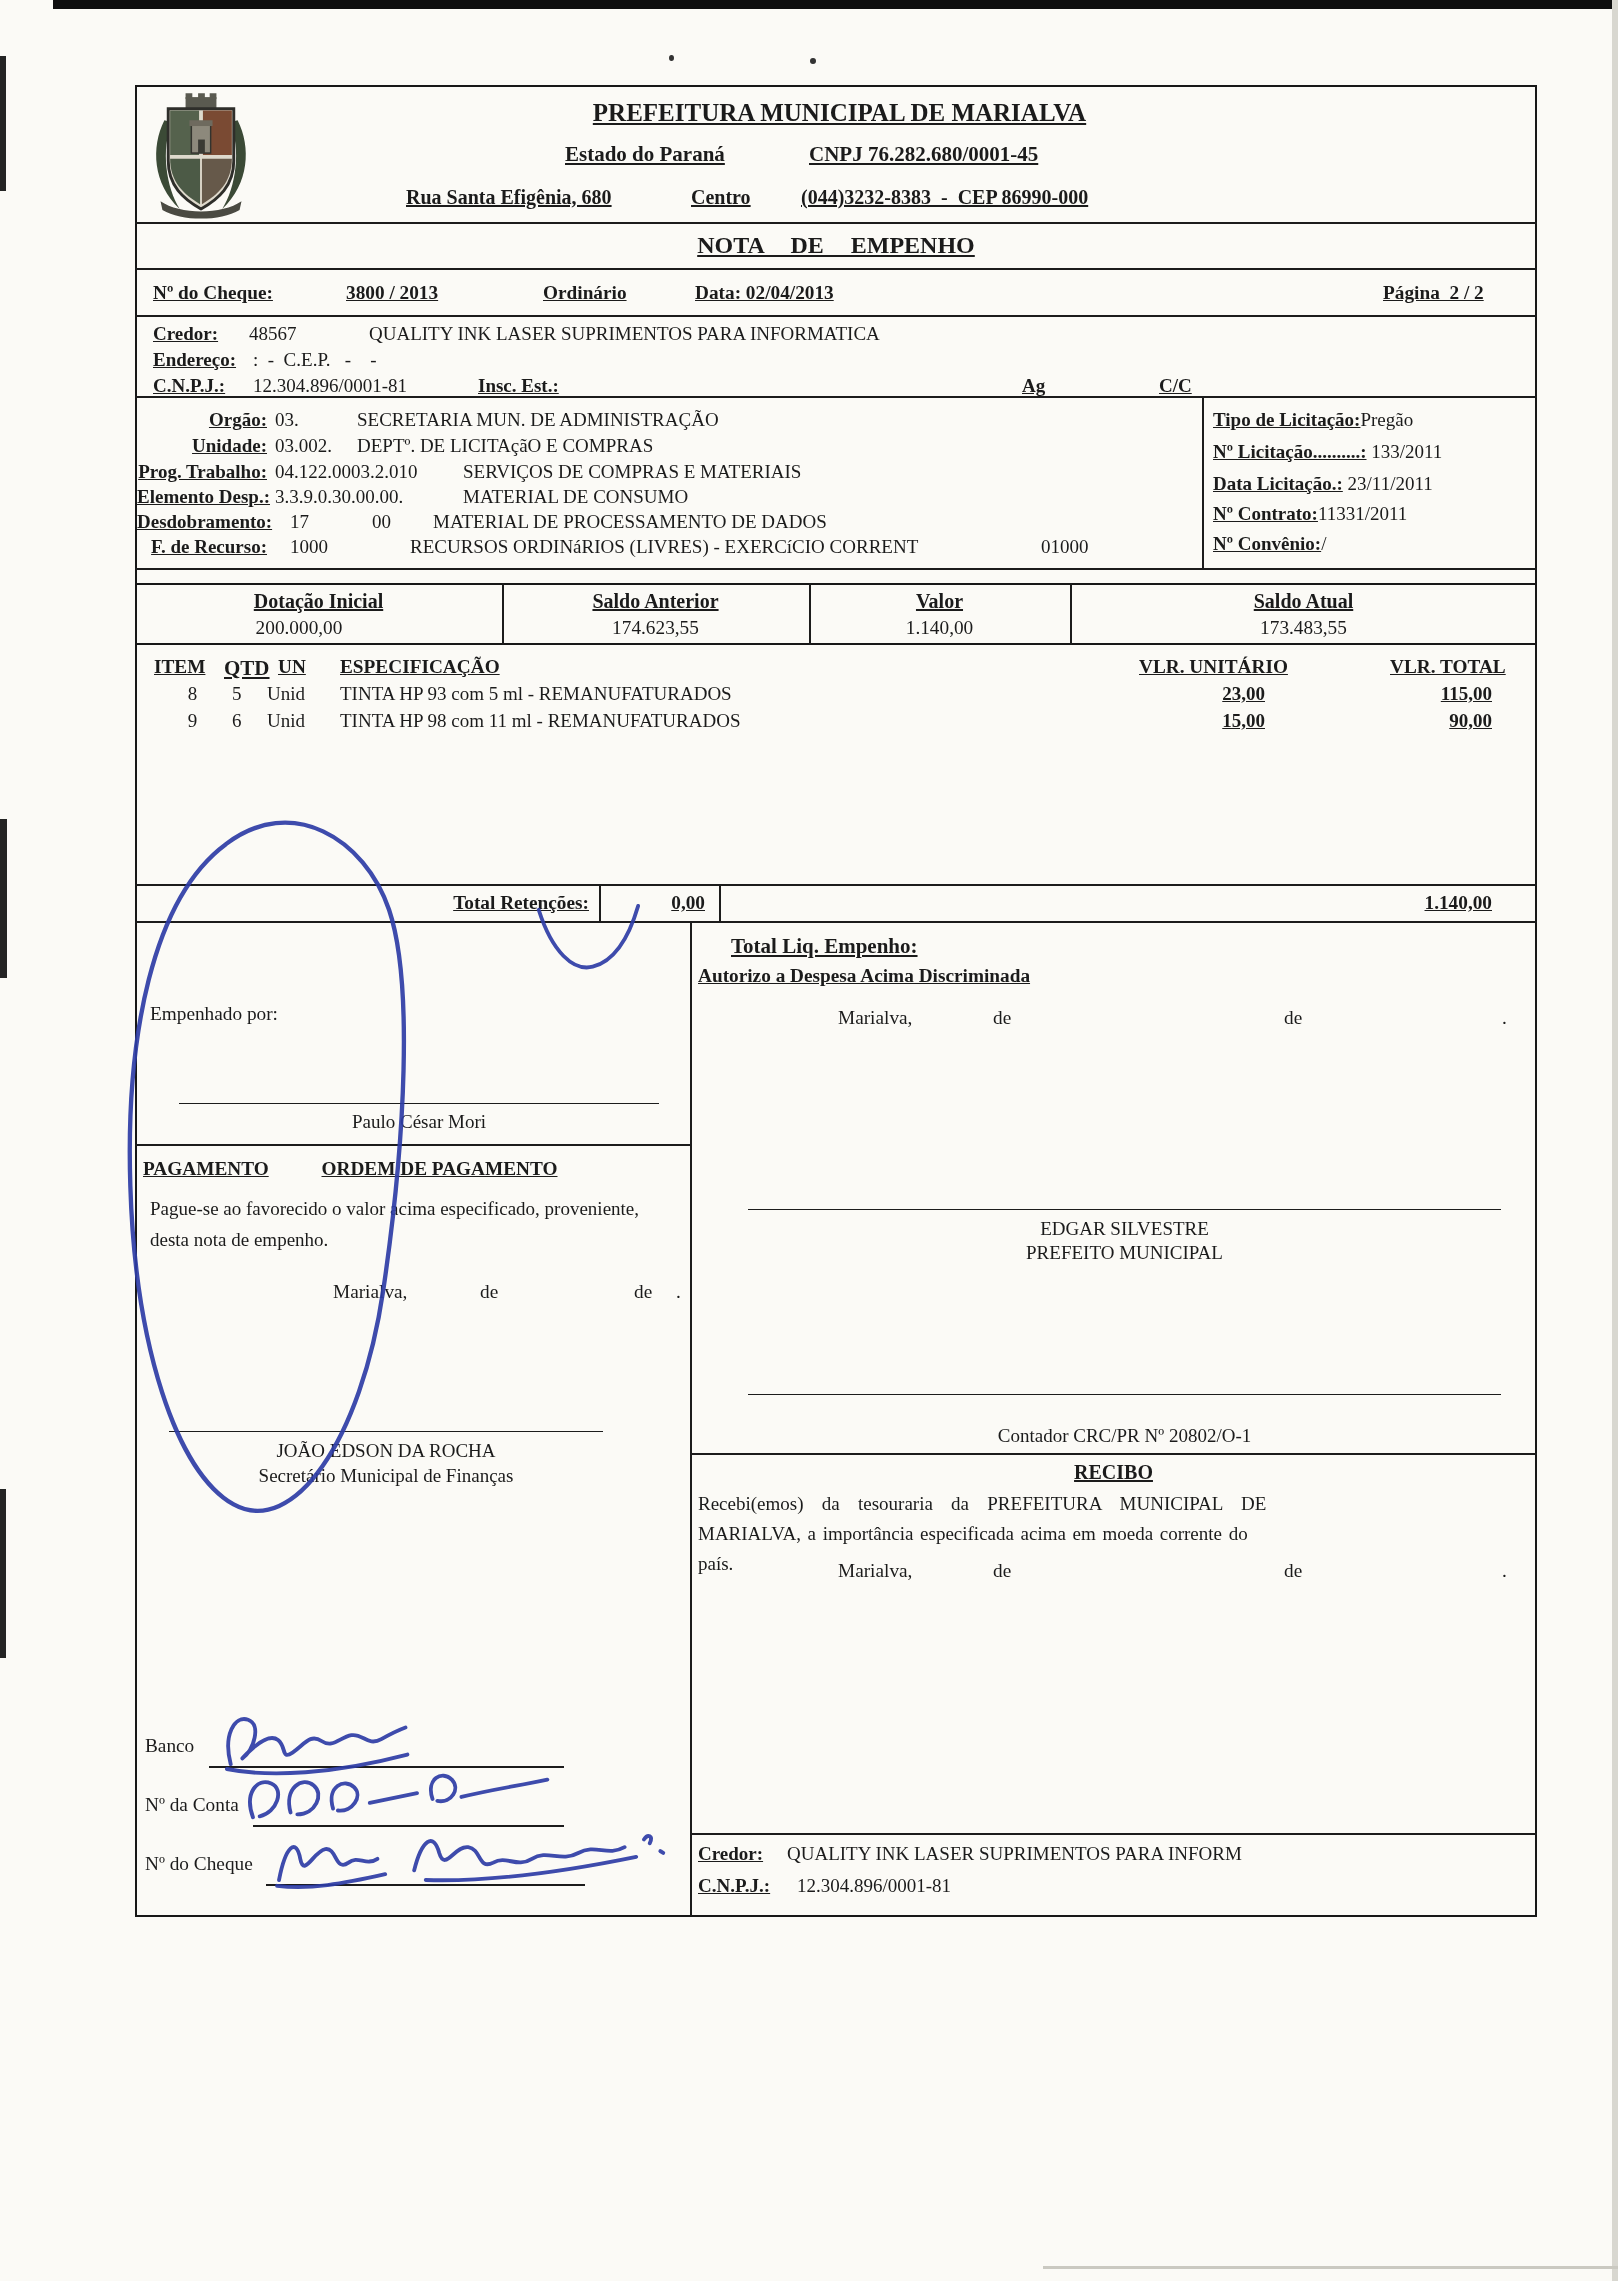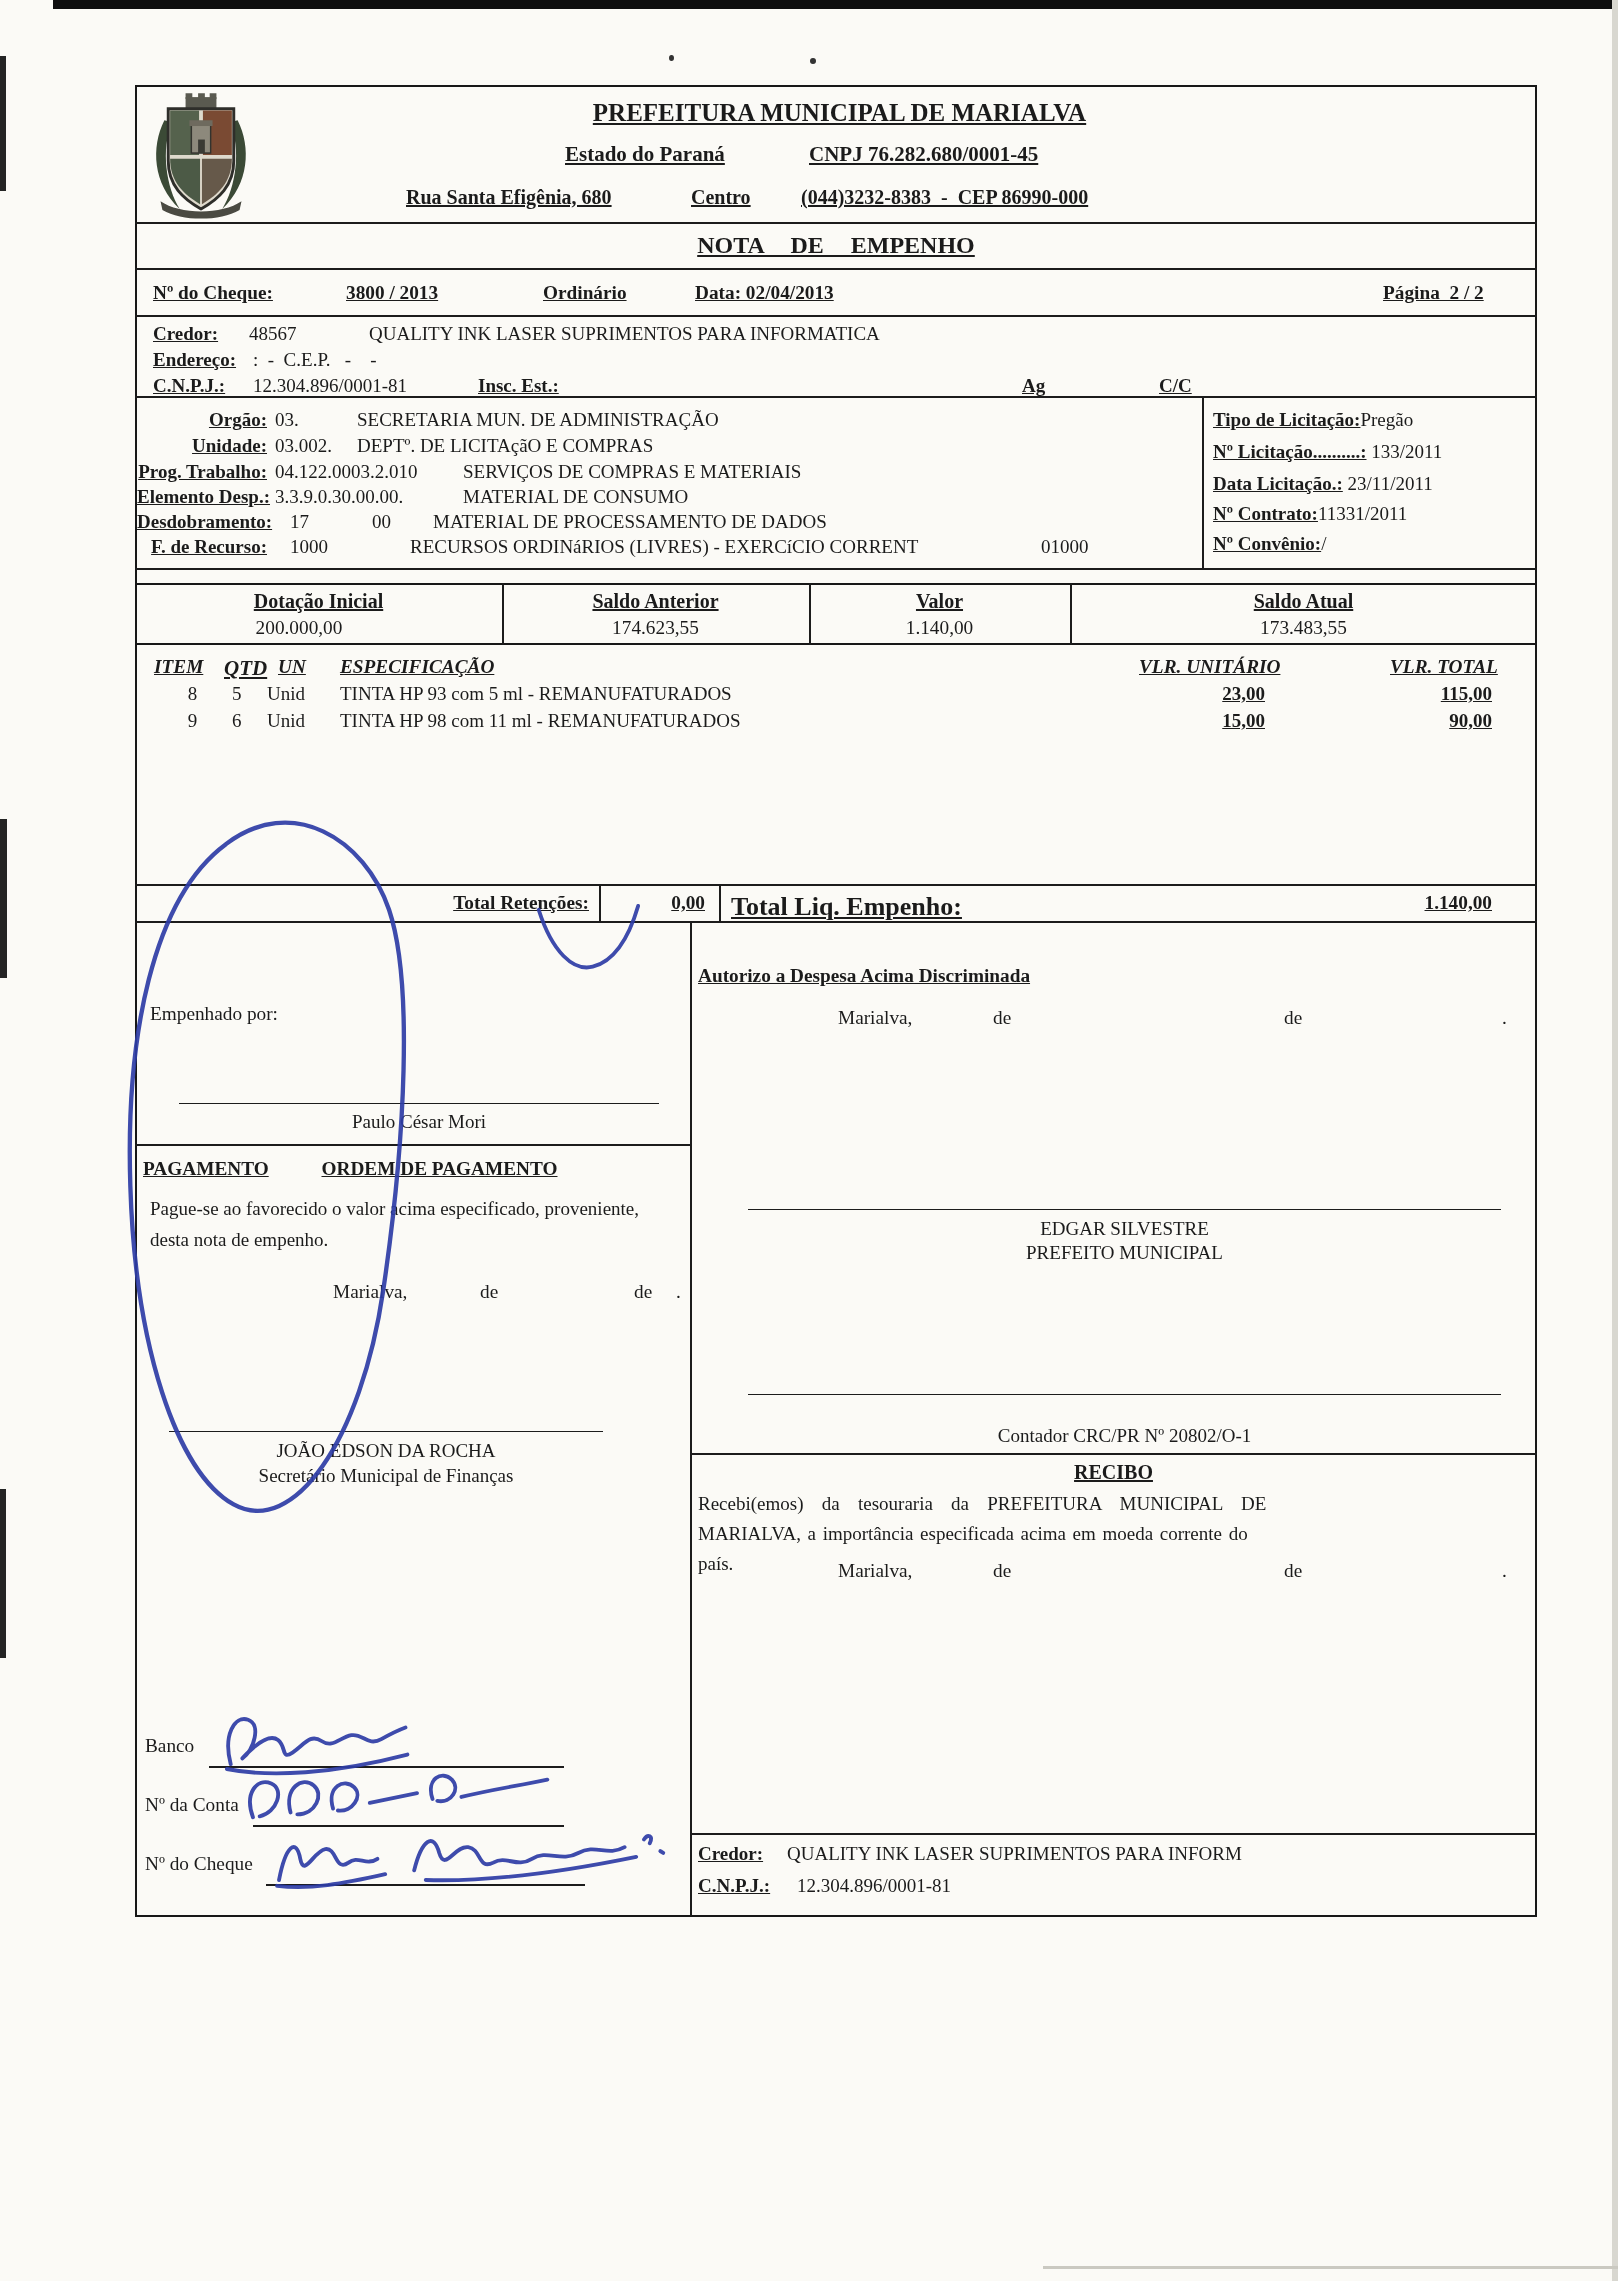--- a/index.html
+++ b/index.html
@@ -1,21 +1,21 @@
 <!DOCTYPE html>
 <html><head>
 <meta charset="utf-8">
 <style>
   * { margin:0; padding:0; box-sizing:border-box; }
   html,body { background:#9a9a96; }
   .page { position:relative; width:1618px; height:2282px; background:#fbfaf6;
           font-family:"Liberation Serif","DejaVu Serif",serif; color:#1b1b1b; overflow:hidden; }
   .t  { position:absolute; white-space:nowrap; font-size:19px; line-height:1.25; }
   .b  { font-weight:bold;text-decoration:underline; }
-  .i  { font-style:italic; }
+  .i  { }
   .u  { text-decoration:underline; }
   .c  { text-align:center; }
   .r  { text-align:right; }
   .pre{ white-space:pre; }
   .wrap{ white-space:normal; }
   .hl { position:absolute; background:#1c1c1c; height:1.9px; }
   .vl { position:absolute; background:#1c1c1c; width:1.9px; }
   .box{ position:absolute; border:2.9px solid #171717; }
   .art{ position:absolute; }
   svg { position:absolute; overflow:visible; }
@@ -156,21 +156,21 @@
 
   <div class="t r" style="left:178px;top:709px;width:19.3px">9</div>
   <div class="t" style="left:232px;top:709px">6</div>
   <div class="t" style="left:267px;top:709px">Unid</div>
   <div class="t" style="left:340px;top:709px">TINTA HP 98 com 11 ml -  REMANUFATURADOS</div>
   <div class="t r b" style="left:1188px;top:709px;width:77px">15,00</div>
   <div class="t r b" style="left:1410px;top:709px;width:82px">90,00</div>
 
   <div class="t r b" style="left:319px;top:891px;width:270px;font-size:19.3px">Total Retenções:</div>
   <div class="t r b" style="left:618px;top:891px;width:87px;font-size:19.3px">0,00</div>
-  <div class="t b" style="left:731px;top:891px;font-size:26px">Total Liq. Empenho:</div>
+  <div class="t b" style="left:731px;top:933px;font-size:21px">Total Liq. Empenho:</div>
   <div class="t r b" style="left:1371px;top:891px;width:121px;font-size:19.3px">1.140,00</div>
 
   <div class="t" style="left:150px;top:1002px;font-size:19.3px">Empenhado por:</div>
   <div class="hl" style="left:179px;top:1103px;width:480px;height:1.4px"></div>
   <div class="t c" style="left:179px;top:1110px;width:480px">Paulo César Mori</div>
 
   <div class="t b" style="left:143px;top:1157px;font-size:19.3px">PAGAMENTO</div>
   <div class="t c b" style="left:280px;top:1157px;width:319px;font-size:19.3px">ORDEM DE PAGAMENTO</div>
   <div class="t wrap" style="left:150px;top:1193px;width:526px;line-height:1.65">Pague-se ao favorecido o valor acima especificado, proveniente, desta nota de empenho.</div>
 

